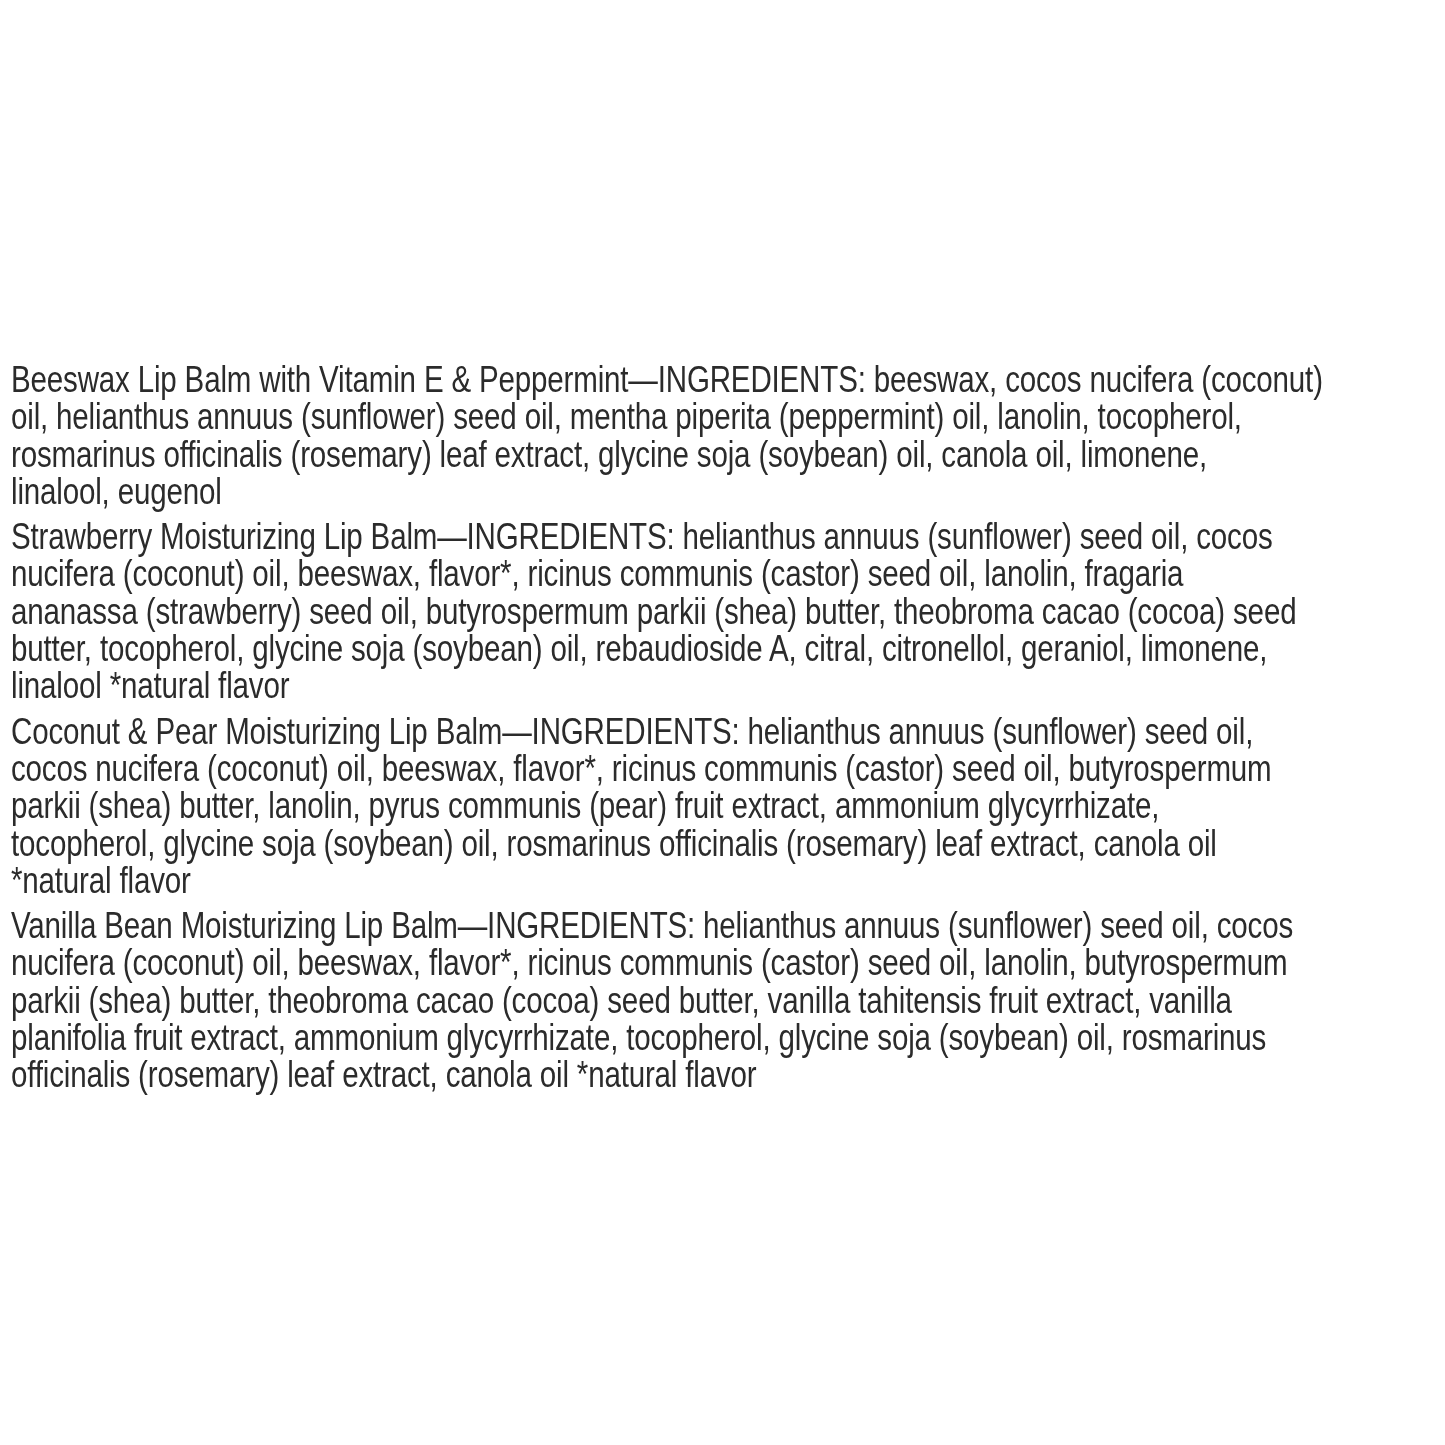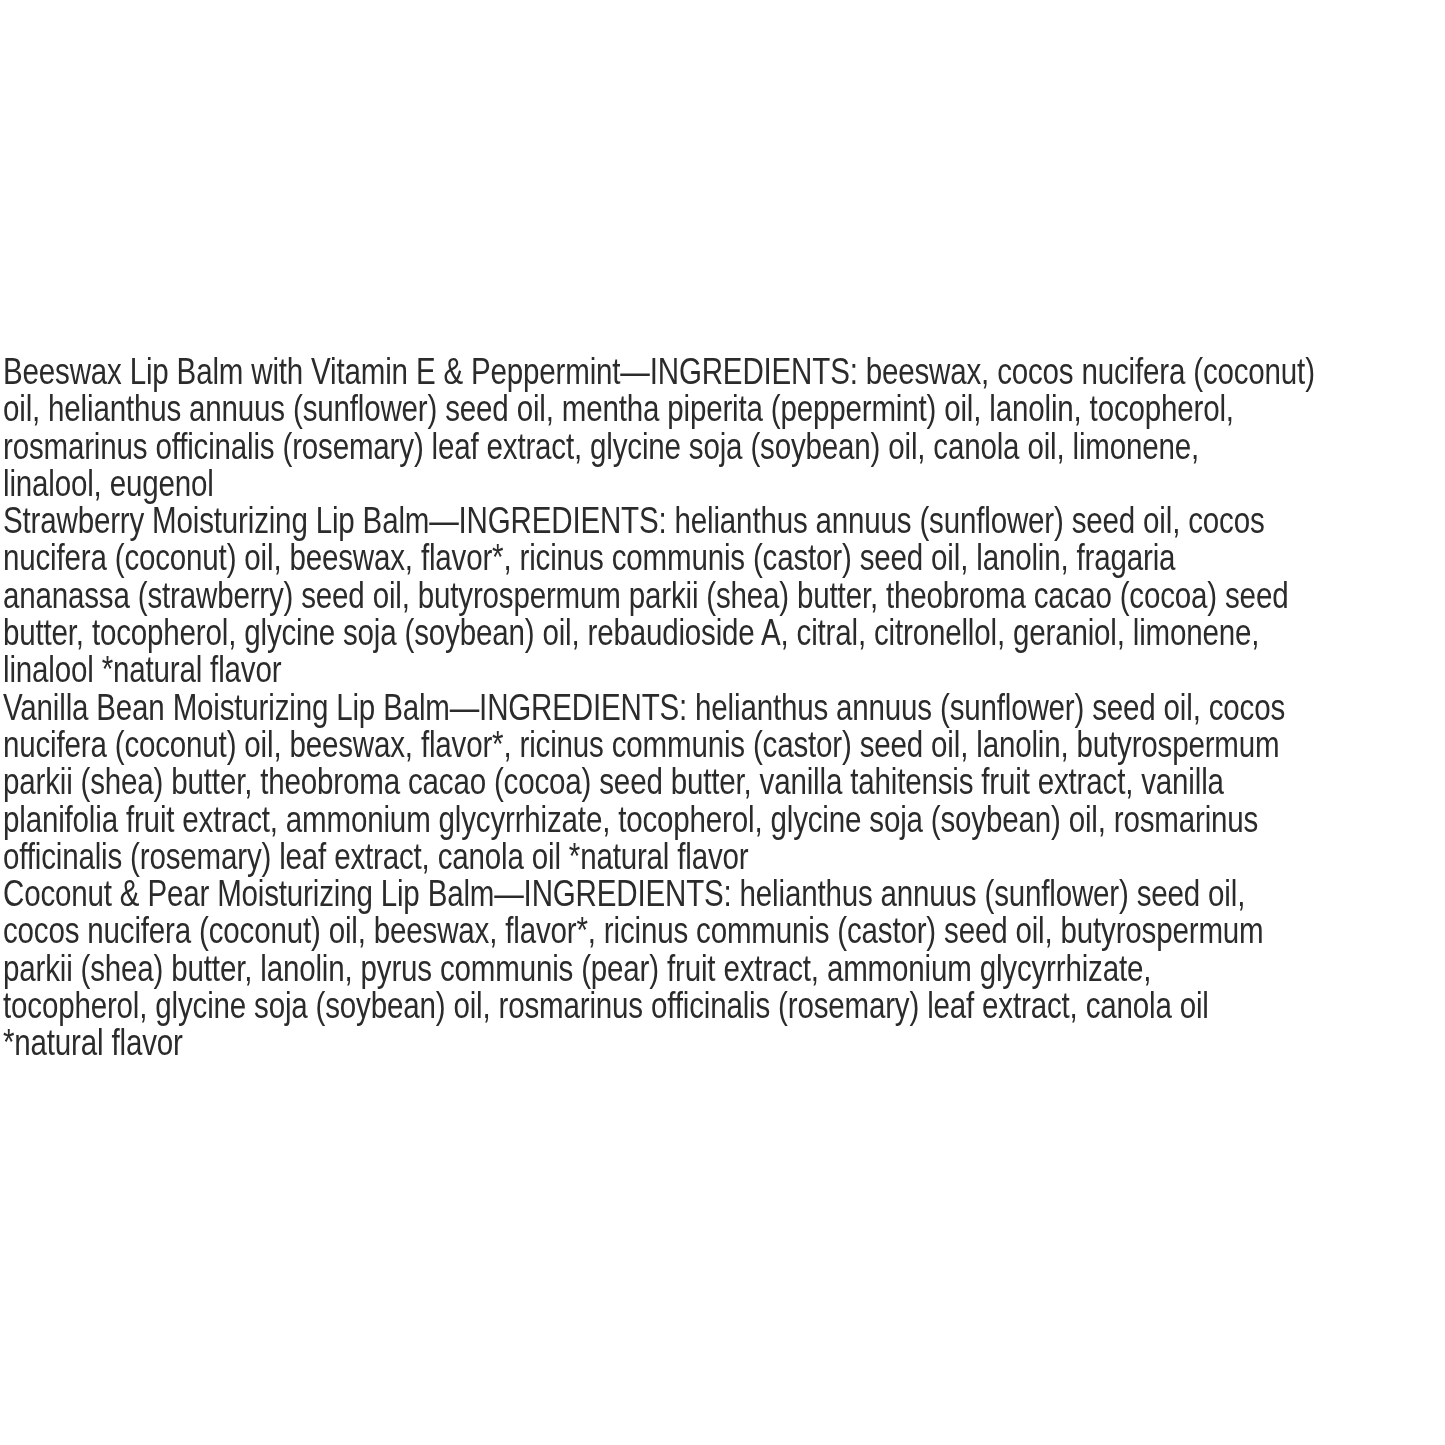--- a/index.html
+++ b/index.html
@@ -18,21 +18,21 @@
     position: absolute;
     left: 3px;
     top: 353px;
     width: 1442px;
     color: #2b2b2b;
     font-size: 36px;
     line-height: 37.3px;
     font-weight: 400;
   }
   .para {
-    margin: 0;
+    margin: 8px;
     padding: 0;
   }
   .line {
     display: block;
     white-space: nowrap;
     transform: scaleX(0.82);
     transform-origin: 0 0;
     letter-spacing: -0.2px;
   }
 </style>
@@ -50,28 +50,28 @@
 
   <p class="para">
     <span class="line">Strawberry Moisturizing Lip Balm—INGREDIENTS: helianthus annuus (sunflower) seed oil, cocos</span>
     <span class="line">nucifera (coconut) oil, beeswax, flavor*, ricinus communis (castor) seed oil, lanolin, fragaria</span>
     <span class="line">ananassa (strawberry) seed oil, butyrospermum parkii (shea) butter, theobroma cacao (cocoa) seed</span>
     <span class="line">butter, tocopherol, glycine soja (soybean) oil, rebaudioside A, citral, citronellol, geraniol, limonene,</span>
     <span class="line">linalool *natural flavor</span>
   </p>
 
   <p class="para">
+    <span class="line">Coconut &amp; Pear Moisturizing Lip Balm—INGREDIENTS: helianthus annuus (sunflower) seed oil,</span>
+    <span class="line">cocos nucifera (coconut) oil, beeswax, flavor*, ricinus communis (castor) seed oil, butyrospermum</span>
+    <span class="line">parkii (shea) butter, lanolin, pyrus communis (pear) fruit extract, ammonium glycyrrhizate,</span>
+    <span class="line">tocopherol, glycine soja (soybean) oil, rosmarinus officinalis (rosemary) leaf extract, canola oil</span>
+    <span class="line">*natural flavor</span>
+  </p>
+
+  <p class="para">
     <span class="line">Vanilla Bean Moisturizing Lip Balm—INGREDIENTS: helianthus annuus (sunflower) seed oil, cocos</span>
     <span class="line">nucifera (coconut) oil, beeswax, flavor*, ricinus communis (castor) seed oil, lanolin, butyrospermum</span>
     <span class="line">parkii (shea) butter, theobroma cacao (cocoa) seed butter, vanilla tahitensis fruit extract, vanilla</span>
     <span class="line">planifolia fruit extract, ammonium glycyrrhizate, tocopherol, glycine soja (soybean) oil, rosmarinus</span>
     <span class="line">officinalis (rosemary) leaf extract, canola oil *natural flavor</span>
   </p>
 
-  <p class="para">
-    <span class="line">Coconut &amp; Pear Moisturizing Lip Balm—INGREDIENTS: helianthus annuus (sunflower) seed oil,</span>
-    <span class="line">cocos nucifera (coconut) oil, beeswax, flavor*, ricinus communis (castor) seed oil, butyrospermum</span>
-    <span class="line">parkii (shea) butter, lanolin, pyrus communis (pear) fruit extract, ammonium glycyrrhizate,</span>
-    <span class="line">tocopherol, glycine soja (soybean) oil, rosmarinus officinalis (rosemary) leaf extract, canola oil</span>
-    <span class="line">*natural flavor</span>
-  </p>
-
 </div>
 
 </body></html>

